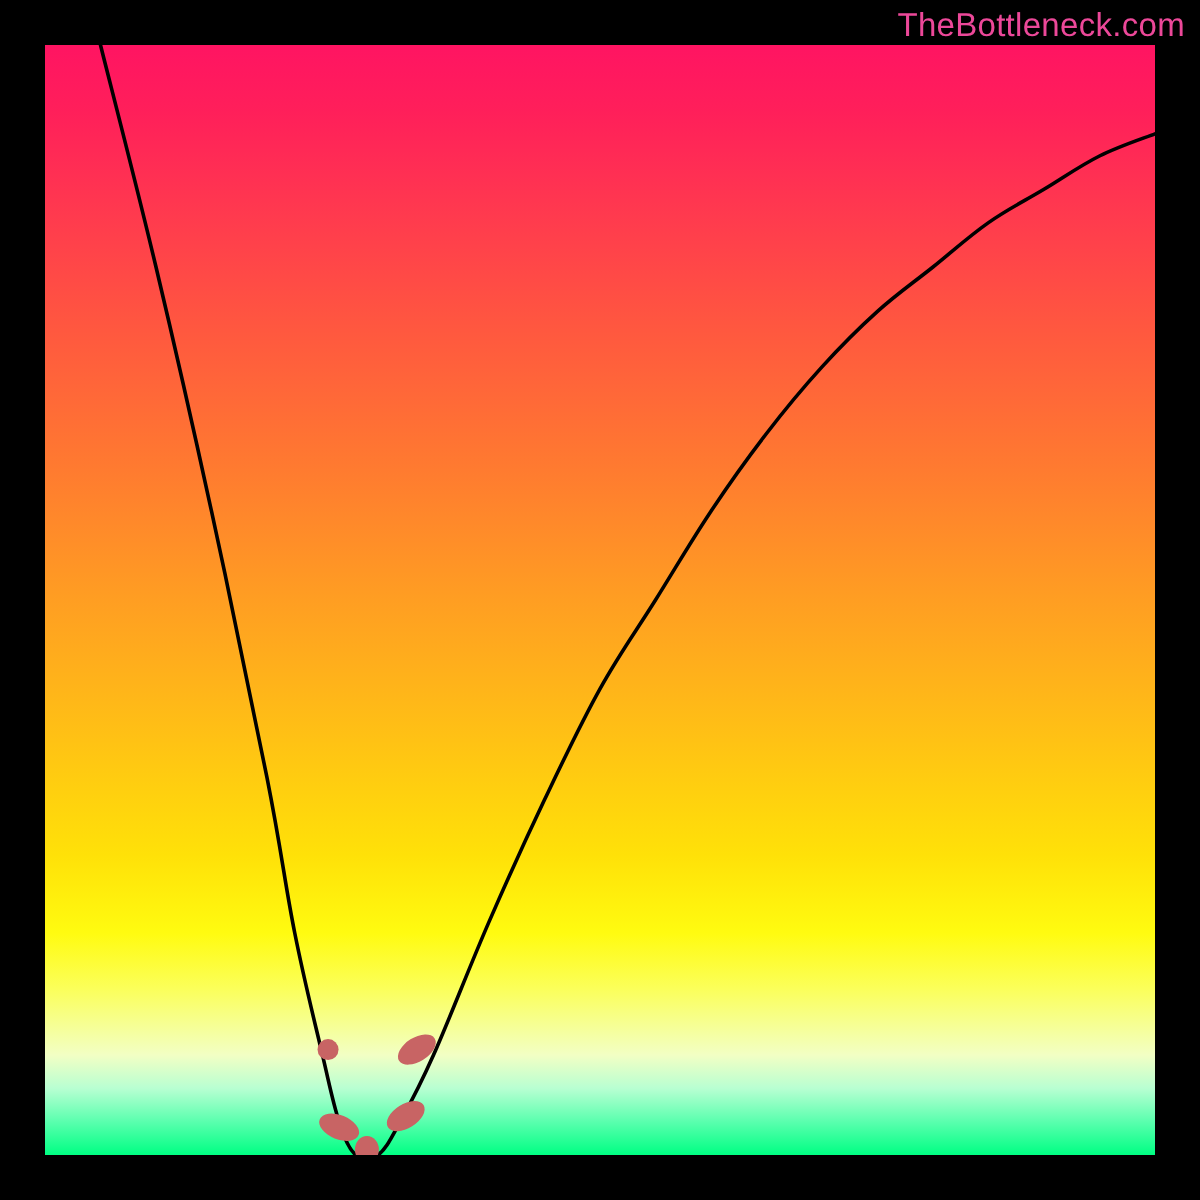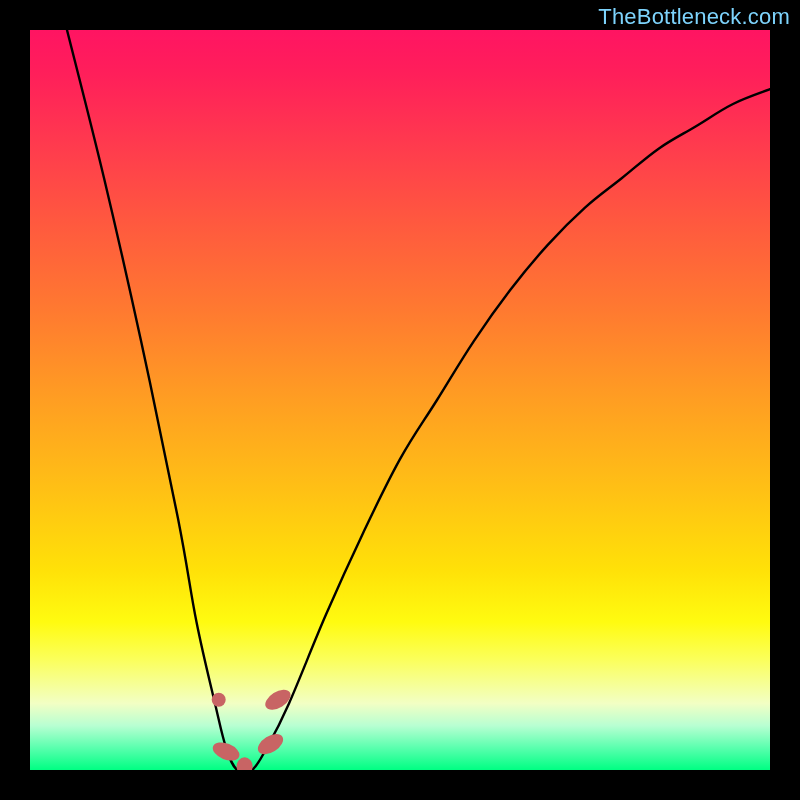--- a/index.html
+++ b/index.html
@@ -14,21 +14,21 @@
   .stage {
     position: relative;
     width: 800px;
     height: 800px;
     background: #000;
   }
   .watermark {
     position: absolute;
     top: 4px;
     right: 10px;
-    color: #7dd3fc;
+    color: #ec4899;
     font-size: 22px;
     font-weight: 500;
     letter-spacing: 0.2px;
     z-index: 50;
     user-select: none;
   }
   .plot-area {
     position: absolute;
     left: 30px;
     top: 30px;

